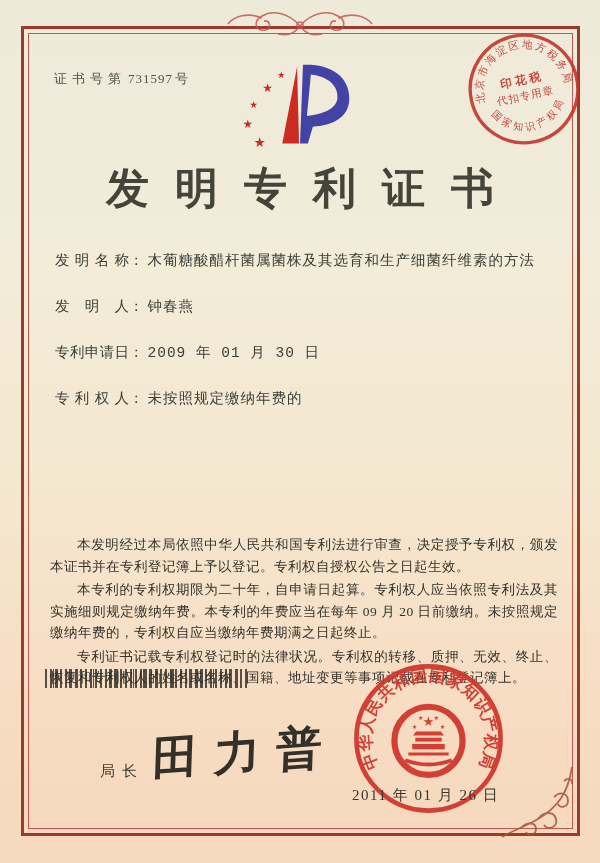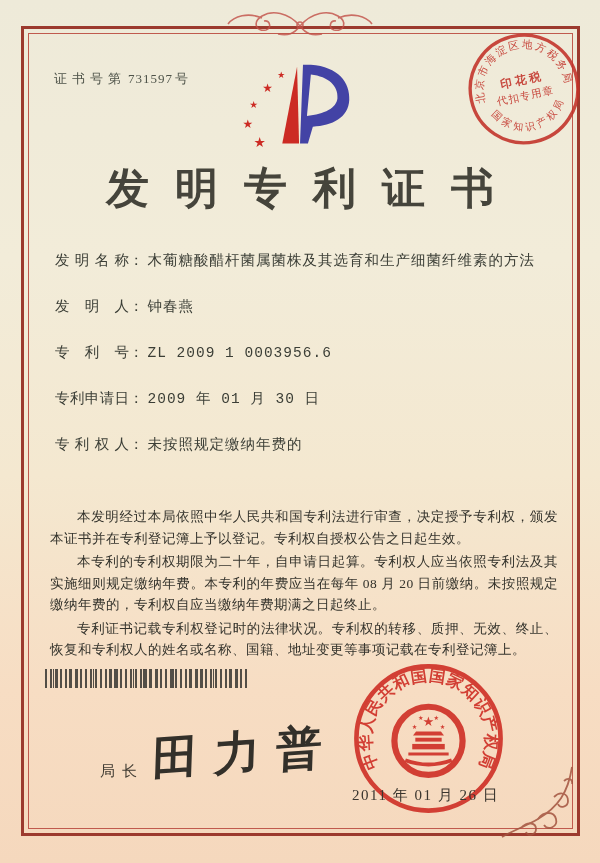--- a/index.html
+++ b/index.html
@@ -21,21 +21,21 @@
 
   .title{position:absolute;left:0;right:0;top:160px;margin:0;text-align:center;
     font-size:43px;font-weight:700;color:#45443b;letter-spacing:26px;text-indent:26px;}
 
   .fields{position:absolute;left:55px;top:250px;right:40px;}
   .field{margin-bottom:24px;font-size:14.5px;color:#3b3e36;line-height:22px;white-space:nowrap;font-family:Liberation Mono, monospace;}
   .flabel{display:inline-block;width:74px;text-align:justify;text-align-last:justify;vertical-align:bottom;}
   .colon{margin-right:4px;}
   .fvalue{letter-spacing:1px;}
 
-  .paras{position:absolute;left:50px;right:42px;top:506px;}
+  .paras{position:absolute;left:50px;right:42px;top:534px;}
   .paras p{margin:0 0 2px 0;font-size:13.5px;line-height:21.5px;color:#34332c;
     text-indent:2em;text-align:justify;letter-spacing:.5px;}
 
   .barcode{position:absolute;left:45px;top:669px;width:205px;height:19px;opacity:.8;
     background:
       repeating-linear-gradient(90deg,#2b2b28 0 2px,transparent 2px 5px),
       repeating-linear-gradient(90deg,#2b2b28 0 1px,transparent 1px 8px),
       repeating-linear-gradient(90deg,transparent 0 11px,#2b2b28 11px 13px,transparent 13px 29px);}
 
   .sig-label{position:absolute;left:100px;top:762px;font-size:15px;color:#3f3a31;letter-spacing:7px;}
@@ -108,33 +108,30 @@
   <h1 class="title">发明专利证书</h1>
 
   <div class="fields">
     <div class="field">
       <span class="flabel">发明名称</span><span class="colon">：</span><span class="fvalue">木葡糖酸醋杆菌属菌株及其选育和生产细菌纤维素的方法</span>
     </div>
     <div class="field">
       <span class="flabel">发明人</span><span class="colon">：</span><span class="fvalue">钟春燕</span>
     </div>
     <div class="field">
-      <span class="flabel">专利号</span><span class="colon">：</span><span class="fvalue">ZL 2009 1 0003956.6</span>
-    </div>
-    <div class="field">
       <span class="flabel">专利申请日</span><span class="colon">：</span><span class="fvalue">2009 年 01 月 30 日</span>
     </div>
     <div class="field">
       <span class="flabel">专利权人</span><span class="colon">：</span><span class="fvalue">未按照规定缴纳年费的</span>
     </div>
   </div>
 
   <div class="paras">
     <p>本发明经过本局依照中华人民共和国专利法进行审查，决定授予专利权，颁发本证书并在专利登记簿上予以登记。专利权自授权公告之日起生效。</p>
-    <p>本专利的专利权期限为二十年，自申请日起算。专利权人应当依照专利法及其实施细则规定缴纳年费。本专利的年费应当在每年 08 月 20 日前缴纳。未按照规定缴纳年费的，专利权自应当缴纳年费期满之日起终止。</p>
+    <p>本专利的专利权期限为二十年，自申请日起算。专利权人应当依照专利法及其实施细则规定缴纳年费。本专利的年费应当在每年 09 月 20 日前缴纳。未按照规定缴纳年费的，专利权自应当缴纳年费期满之日起终止。</p>
     <p>专利证书记载专利权登记时的法律状况。专利权的转移、质押、无效、终止、恢复和专利权人的姓名或名称、国籍、地址变更等事项记载在专利登记簿上。</p>
   </div>
 
   <div class="barcode"></div>
 
   <span class="sig-label">局长</span>
   <span class="sig-name">田力普</span>
 
   <svg class="sipo-seal" width="155" height="155" viewBox="0 0 200 200">
     <defs>

